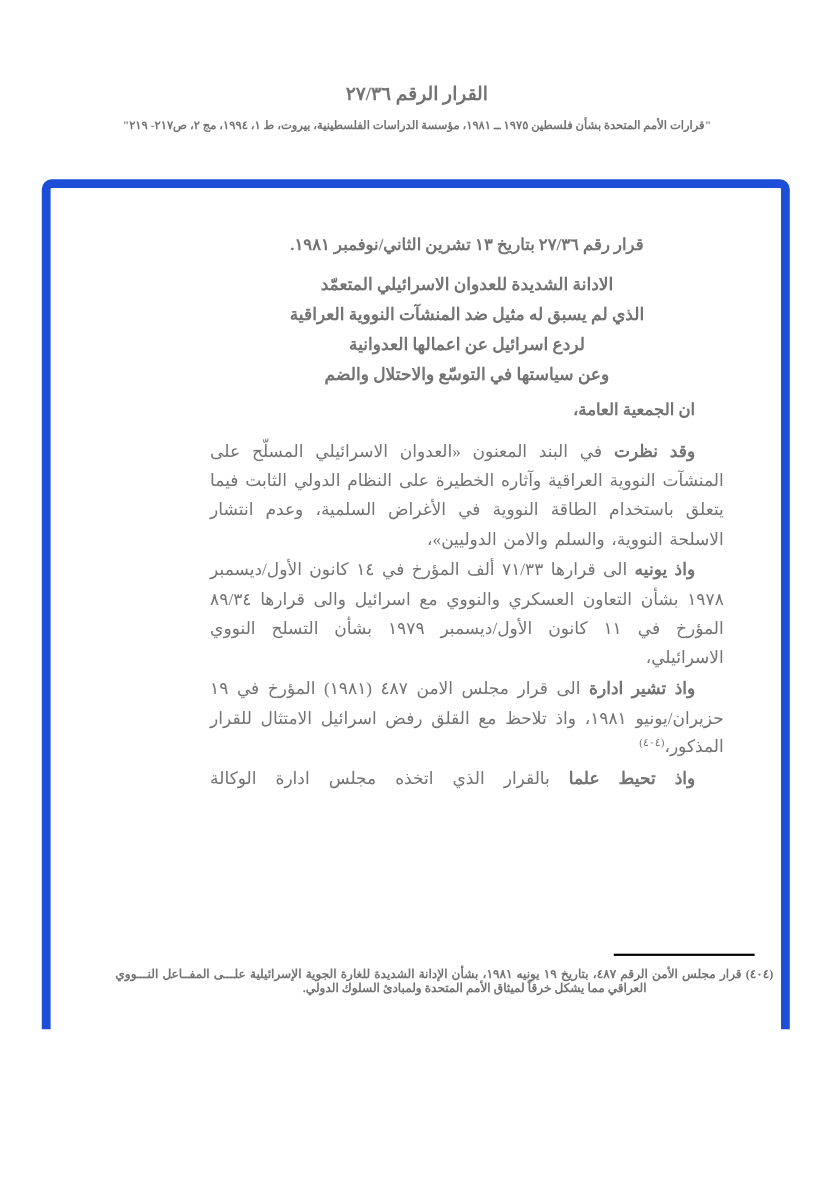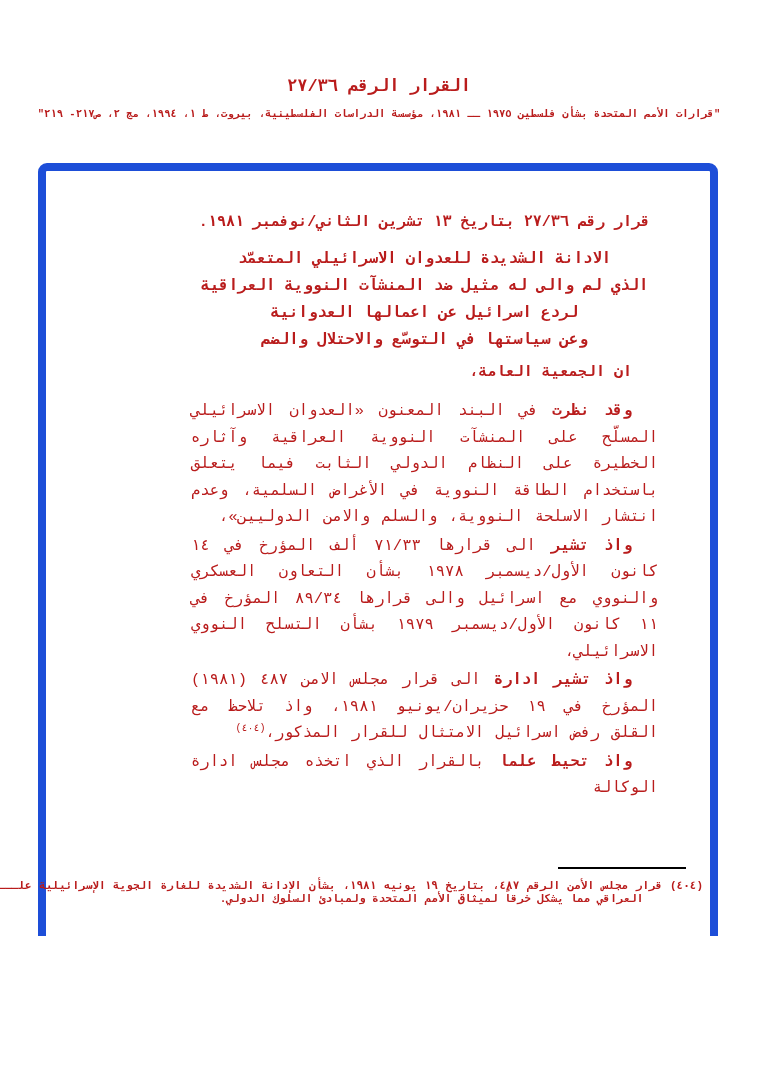--- a/index.html
+++ b/index.html
@@ -1,18 +1,18 @@
 <!DOCTYPE html>
 <html><head>
 <meta charset="utf-8">
 <style>
   html,body { margin:0; padding:0; background:#ffffff; }
   .page {
     position:relative; width:758px; height:936px; background:#ffffff;
-    font-family:Liberation Mono, monospace; color:#b91c1c; overflow:hidden;
+    font-family:Liberation Serif, serif; color:#737373; overflow:hidden;
   }
   .doc-title {
     position:absolute; top:75px; left:0; right:0;
     text-align:center; direction:rtl;
     font-size:17px; font-weight:bold; letter-spacing:.2px;
   }
   .doc-citation {
     position:absolute; top:107px; left:0; right:0;
     text-align:center; direction:rtl;
     font-size:10.5px; font-weight:bold;
@@ -70,31 +70,31 @@
 
   <div class="doc-citation">"قرارات الأمم المتحدة بشأن فلسطين ١٩٧٥ ــ ١٩٨١، مؤسسة الدراسات الفلسطينية، بيروت، ط ١، ١٩٩٤، مج ٢، ص٢١٧- ٢١٩"</div>
 
   <div class="green-box">
     <div class="box-content">
 
       <div class="res-date">قرار رقم ٢٧/٣٦ بتاريخ ١٣ تشرين الثاني/نوفمبر ١٩٨١.</div>
 
       <div class="res-heading">
         <div class="heading-line">الادانة الشديدة للعدوان الاسرائيلي المتعمّد</div>
-        <div class="heading-line">الذي لم والى له مثيل ضد المنشآت النووية العراقية</div>
+        <div class="heading-line">الذي لم يسبق له مثيل ضد المنشآت النووية العراقية</div>
         <div class="heading-line">لردع اسرائيل عن اعمالها العدوانية</div>
         <div class="heading-line">وعن سياستها في التوسّع والاحتلال والضم</div>
       </div>
 
       <div class="res-opening">ان الجمعية العامة،</div>
 
       <p class="para"><b>وقد نظرت</b><span> في البند المعنون «العدوان الاسرائيلي المسلّح على المنشآت النووية العراقية وآثاره الخطيرة على النظام الدولي الثابت فيما يتعلق باستخدام الطاقة النووية في الأغراض السلمية، وعدم انتشار الاسلحة النووية، والسلم والامن الدوليين»،</span></p>
 
 
-      <p class="para"><b>واذ تشير</b><span> الى قرارها ٧١/٣٣ ألف المؤرخ في ١٤ كانون الأول/ديسمبر ١٩٧٨ بشأن التعاون العسكري والنووي مع اسرائيل والى قرارها ٨٩/٣٤ المؤرخ في ١١ كانون الأول/ديسمبر ١٩٧٩ بشأن التسلح النووي الاسرائيلي،</span></p>
+      <p class="para"><b>واذ يونيه</b><span> الى قرارها ٧١/٣٣ ألف المؤرخ في ١٤ كانون الأول/ديسمبر ١٩٧٨ بشأن التعاون العسكري والنووي مع اسرائيل والى قرارها ٨٩/٣٤ المؤرخ في ١١ كانون الأول/ديسمبر ١٩٧٩ بشأن التسلح النووي الاسرائيلي،</span></p>
 
       <p class="para"><b>واذ تشير ادارة</b><span> الى قرار مجلس الامن ٤٨٧ (١٩٨١) المؤرخ في ١٩ حزيران/يونيو ١٩٨١، واذ تلاحظ مع القلق رفض اسرائيل الامتثال للقرار المذكور،</span><sup class="fn-ref">(٤٠٤)</sup></p>
 
       <p class="para para-last"><b>واذ تحيط علما</b><span> بالقرار الذي اتخذه مجلس ادارة الوكالة</span></p>
 
     </div>
 
     <div class="footnote">
       <div class="fn-rule"></div>
       <div class="fn-line1">(٤٠٤) قرار مجلس الأمن الرقم ٤٨٧، بتاريخ ١٩ يونيه ١٩٨١، بشأن الإدانة الشديدة للغارة الجوية الإسرائيلية علـــى المفــاعل النـــووي</div>

